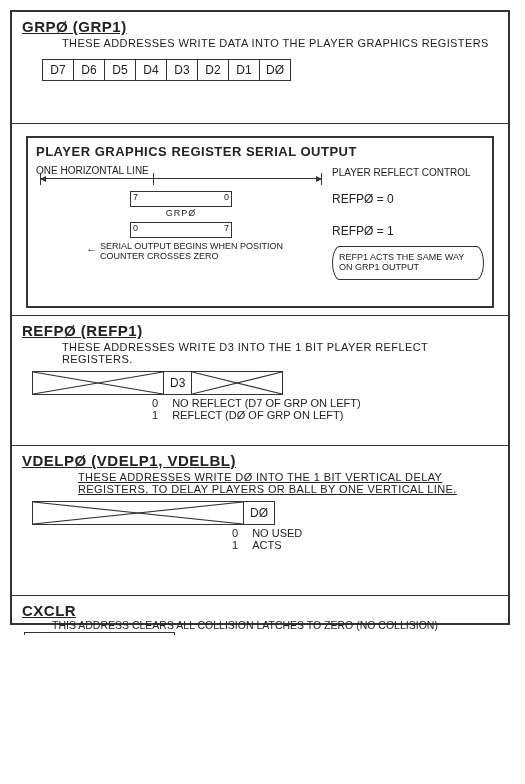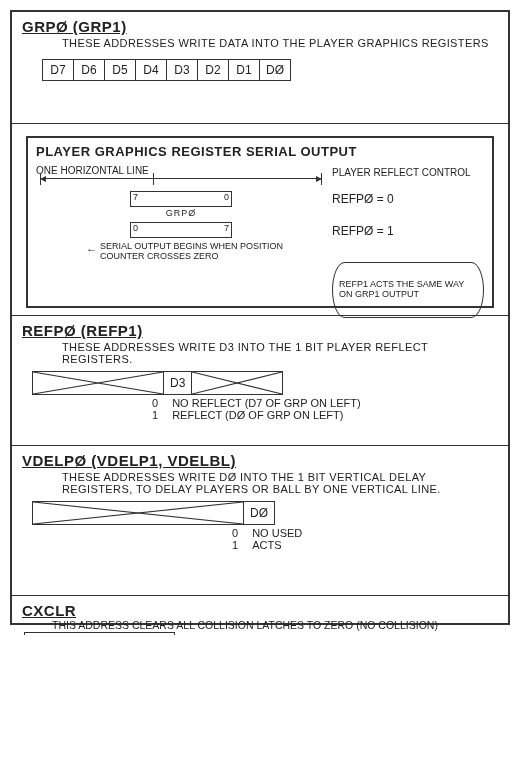--- a/index.html
+++ b/index.html
@@ -117,23 +117,23 @@
   .serial-note::before {
     content: "←";
     position: absolute;
     left: 0;
     top: 0;
     font-size: 11px;
   }
   .paren-note {
     border: 1px solid #333;
     border-radius: 18px / 40px;
-    padding: 17px 6px;
+    padding: 6px 6px;
     font-size: 9px;
-    margin-top: 24px;
+    margin-top: 8px;
     display: inline-block;
     line-height: 1.1;
   }
   .crossbox {
     border: 1.5px solid #333;
     height: 22px;
     position: relative;
     display: inline-block;
     vertical-align: middle;
   }
@@ -258,21 +258,21 @@
         </div>
       <div class="legend-row">
           <span>1</span>
           <span>REFLECT (DØ OF GRP ON LEFT)</span>
         </div>
     </div>
   </div>
 
   <div class="section" style="height:150px;">
     <div class="title">VDELPØ (VDELP1, VDELBL)</div>
-    <div class="desc" style="margin-left:40px; font-style:normal;"><span>THESE ADDRESSES WRITE DØ INTO THE 1 BIT VERTICAL DELAY REGISTERS, TO DELAY PLAYERS OR BALL BY ONE VERTICAL LINE.</span></div>
+    <div class="desc" style="margin-left:56px; font-style:normal;text-decoration:underline;"><span>THESE ADDRESSES WRITE DØ INTO THE 1 BIT VERTICAL DELAY REGISTERS, TO DELAY PLAYERS OR BALL BY ONE VERTICAL LINE.</span></div>
     <div class="d0row">
       <div class="crossbox" style="width:210px;">
         <svg viewBox="0 0 100 20" preserveAspectRatio="none">
             <line x1="0" y1="0" x2="100" y2="20" stroke="#333" stroke-width="1"></line>
             <line x1="0" y1="20" x2="100" y2="0" stroke="#333" stroke-width="1"></line>
           </svg>
       </div>
       <div class="cell">DØ</div>
     </div>
     <div class="legend" style="margin-left:210px;">

